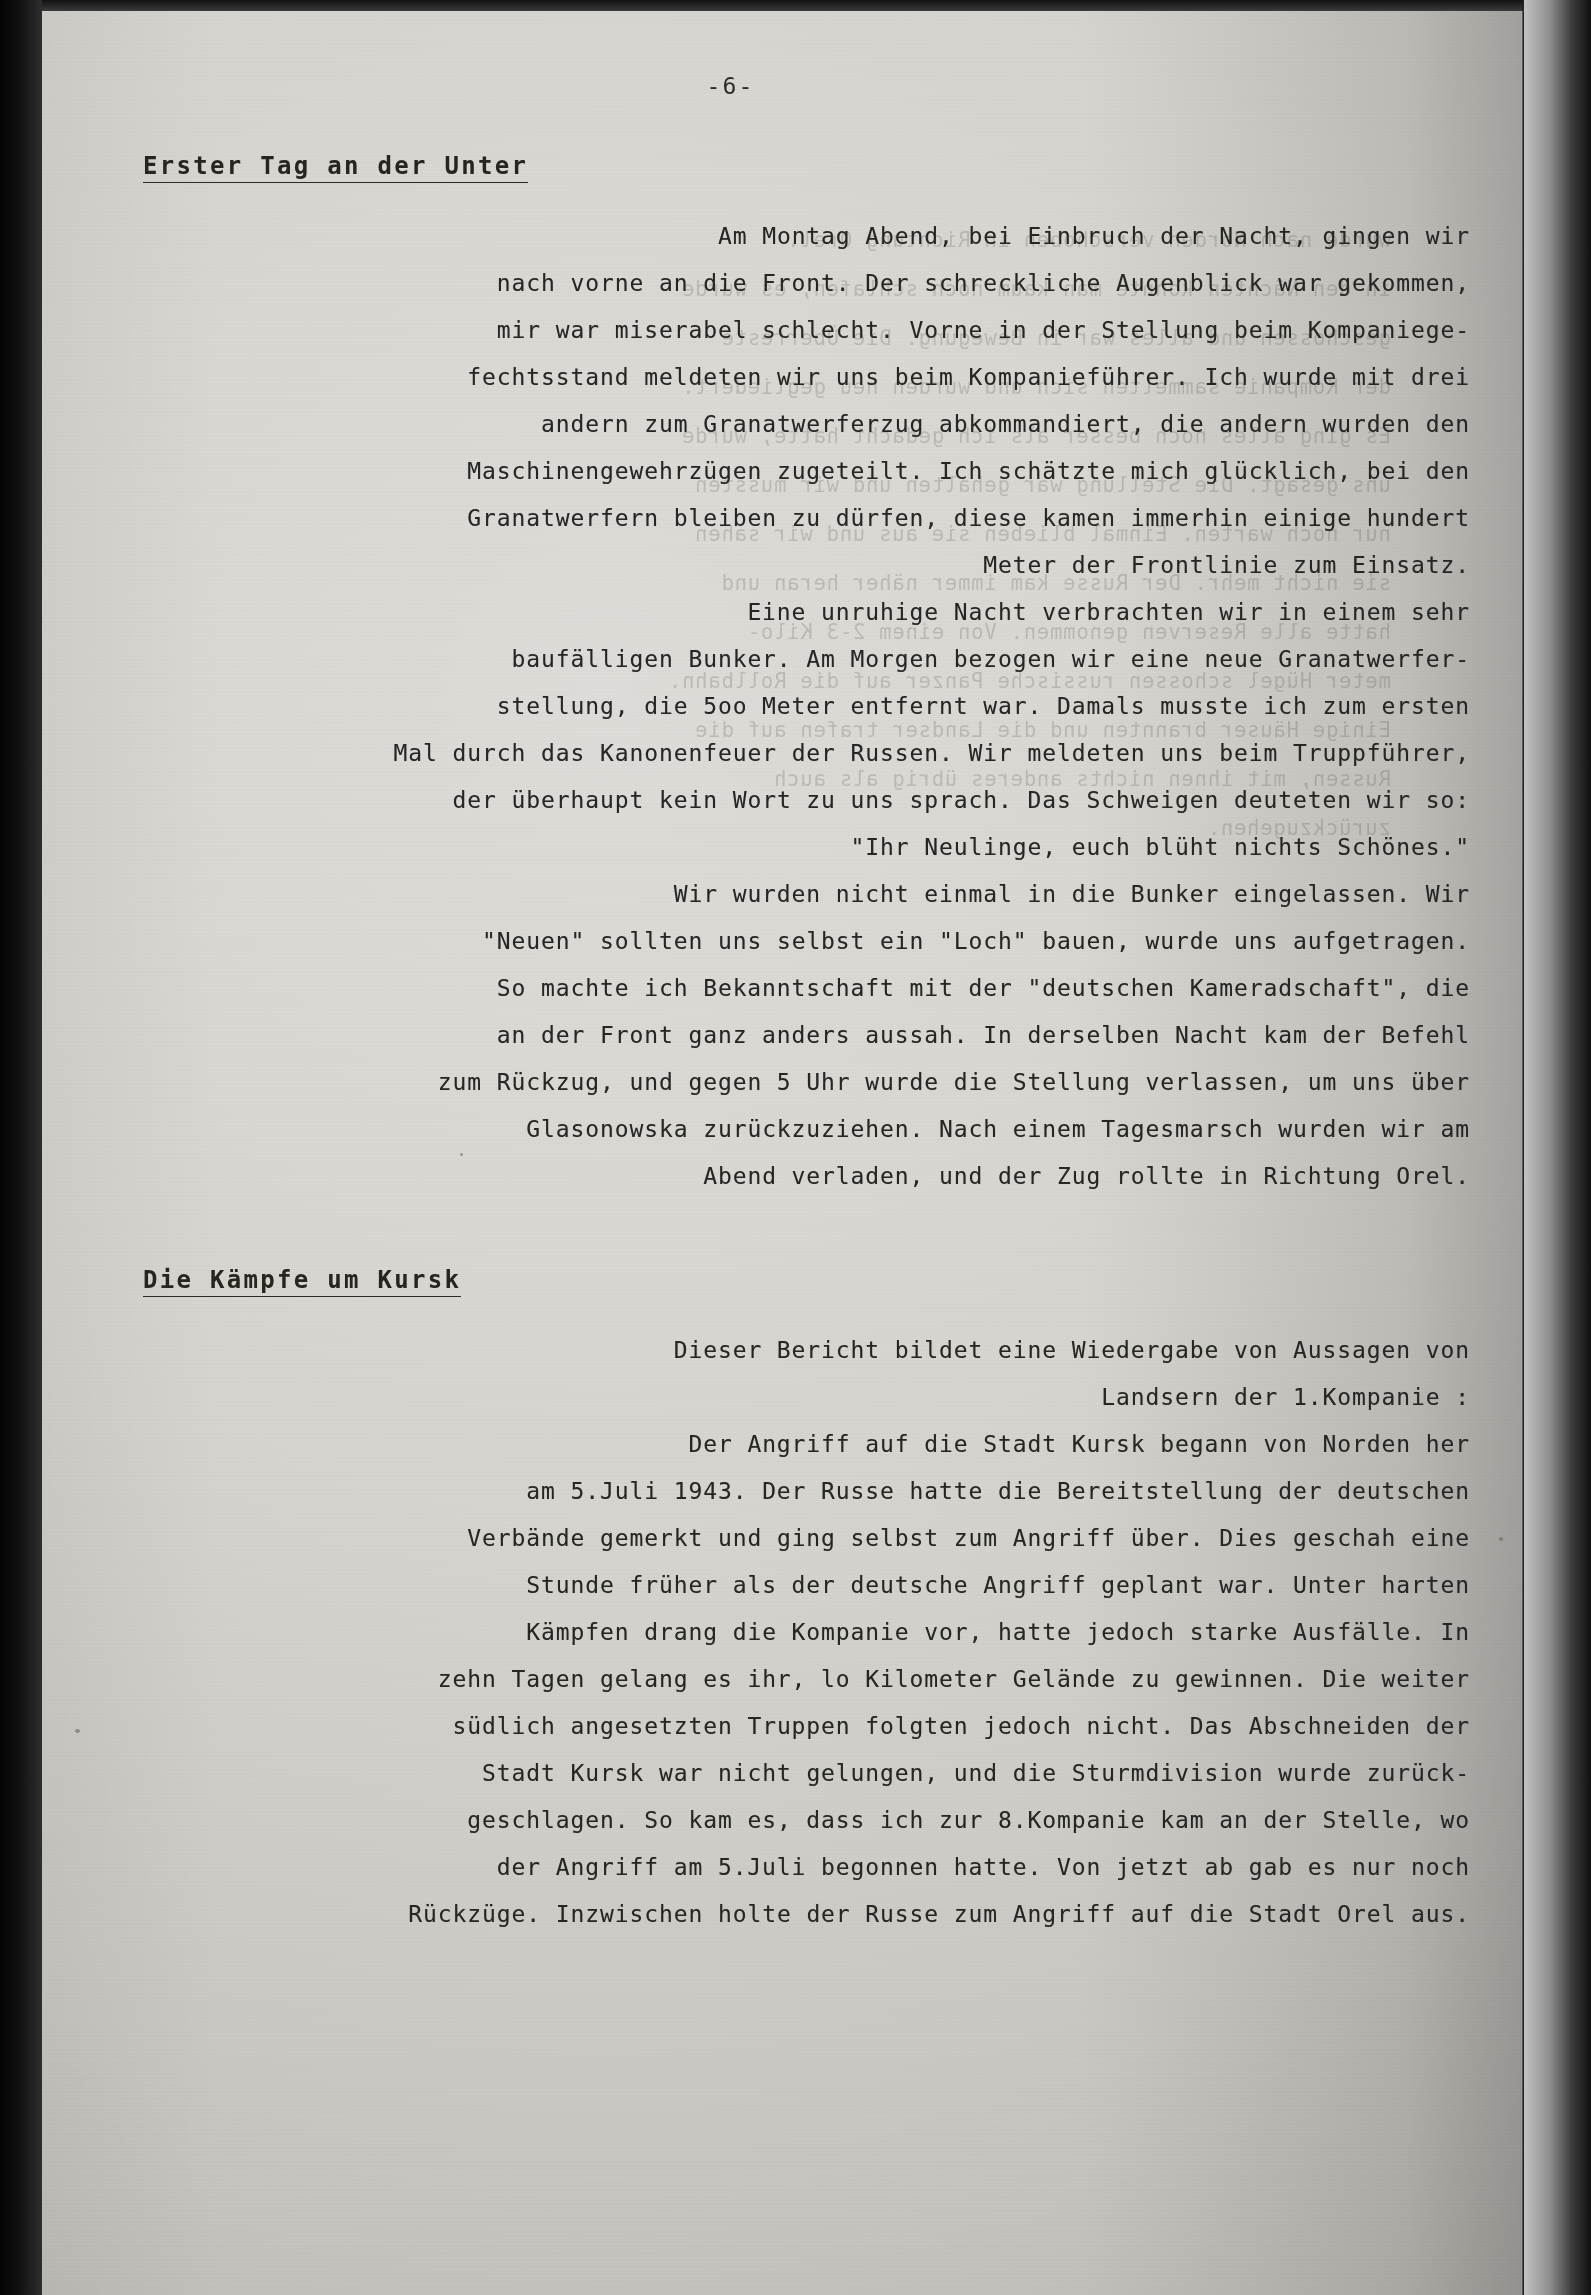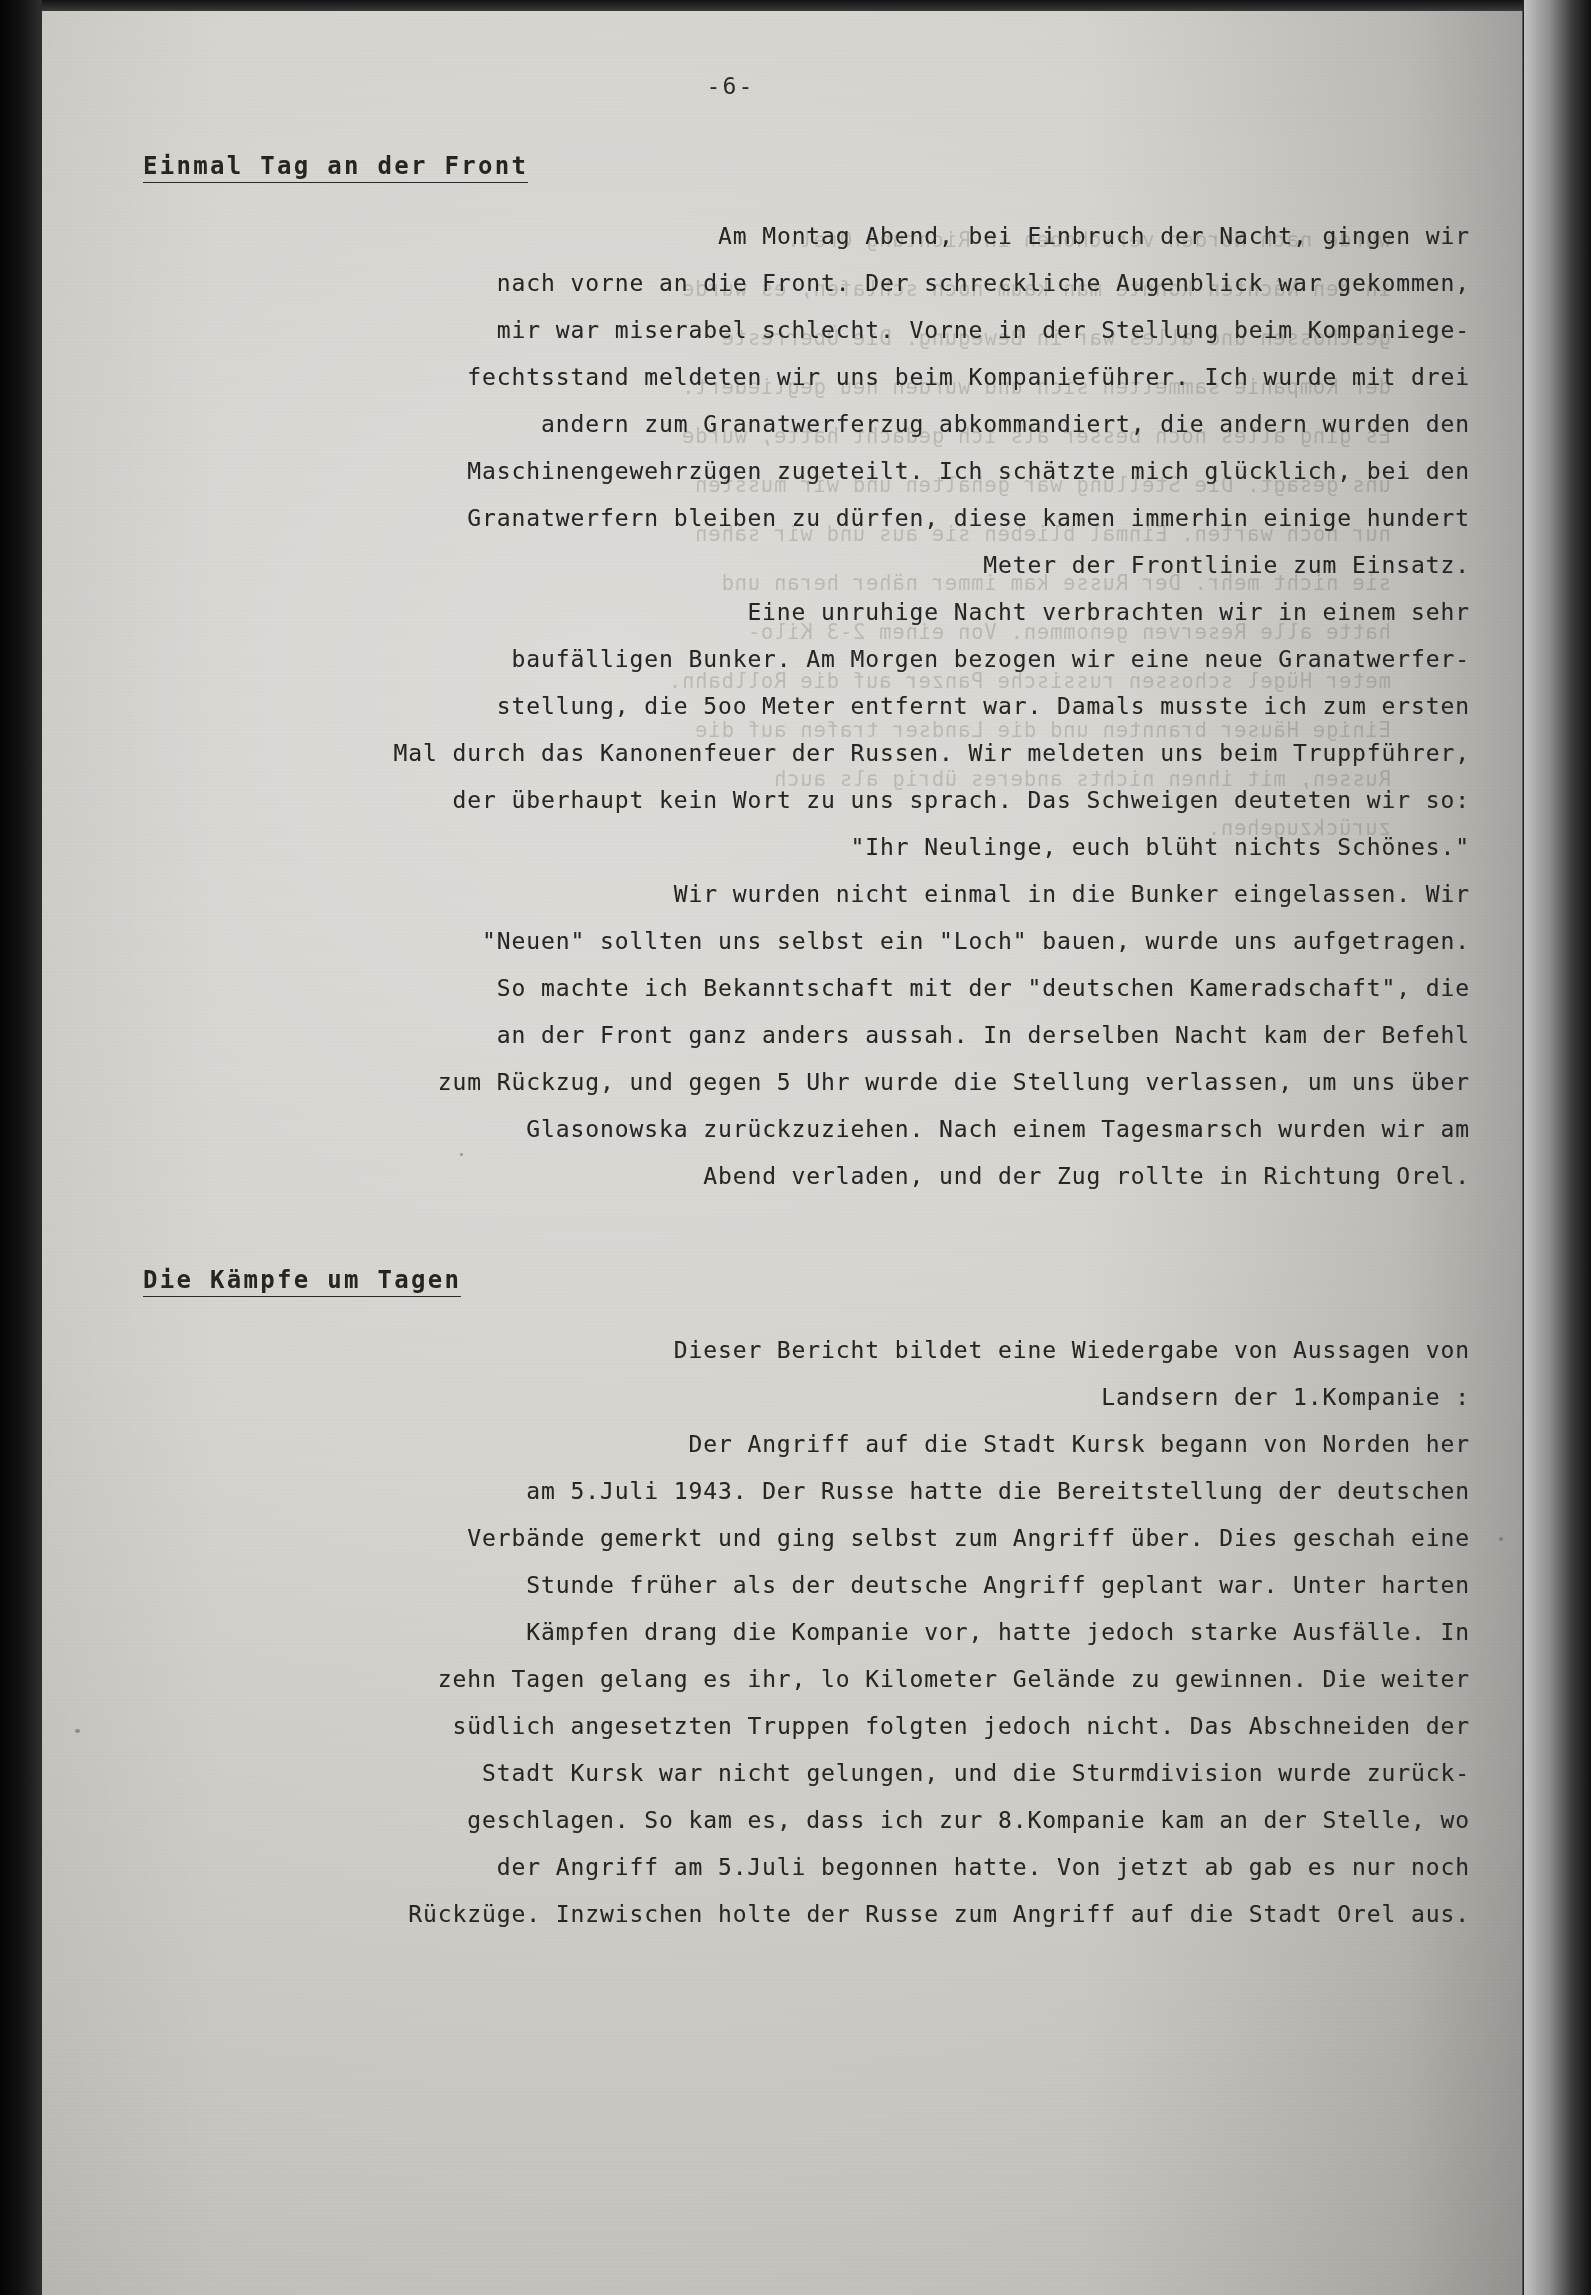--- a/index.html
+++ b/index.html
@@ -170,21 +170,21 @@
 
     <div class="speck" style="left:33px; top:1718px; width:4.8px; height:4.1px;"></div>
     <div class="speck" style="left:1457px; top:1526px; width:4.1px; height:4.1px;"></div>
     <div class="speck" style="left:418px; top:1142px; width:3.4px; height:3.4px;"></div>
 
     <div class="content">
 
       <div class="folio">-6-</div>
 
       <div class="h1-wrap">
-        <span class="heading">Einmal Tag an der Front</span>
+        <span class="heading">Erster Tag an der Unter</span>
       </div>
 
       <div class="body-block">        Am Montag Abend, bei Einbruch der Nacht, gingen wir
 nach vorne an die Front. Der schreckliche Augenblick war gekommen,
 mir war miserabel schlecht. Vorne in der Stellung beim Kompaniege-
 fechtsstand meldeten wir uns beim Kompanieführer. Ich wurde mit drei
 andern zum Granatwerferzug abkommandiert, die andern wurden den
 Maschinengewehrzügen zugeteilt. Ich schätzte mich glücklich, bei den
 Granatwerfern bleiben zu dürfen, diese kamen immerhin einige hundert
 Meter der Frontlinie zum Einsatz.</div>
@@ -196,21 +196,21 @@
 "Ihr Neulinge, euch blüht nichts Schönes."</div>
       <div class="body-block tight">        Wir wurden nicht einmal in die Bunker eingelassen. Wir
 "Neuen" sollten uns selbst ein "Loch" bauen, wurde uns aufgetragen.
 So machte ich Bekanntschaft mit der "deutschen Kameradschaft", die
 an der Front ganz anders aussah. In derselben Nacht kam der Befehl
 zum Rückzug, und gegen 5 Uhr wurde die Stellung verlassen, um uns über
 Glasonowska zurückzuziehen. Nach einem Tagesmarsch wurden wir am
 Abend verladen, und der Zug rollte in Richtung Orel.</div>
 
       <div class="h2-wrap">
-        <span class="heading">Die Kämpfe um Tagen</span>
+        <span class="heading">Die Kämpfe um Kursk</span>
       </div>
 
       <div class="body-block">        Dieser Bericht bildet eine Wiedergabe von Aussagen von
 Landsern der 1.Kompanie :</div>
       <div class="body-block tight">        Der Angriff auf die Stadt Kursk begann von Norden her
 am 5.Juli 1943. Der Russe hatte die Bereitstellung der deutschen
 Verbände gemerkt und ging selbst zum Angriff über. Dies geschah eine
 Stunde früher als der deutsche Angriff geplant war. Unter harten
 Kämpfen drang die Kompanie vor, hatte jedoch starke Ausfälle. In
 zehn Tagen gelang es ihr, lo Kilometer Gelände zu gewinnen. Die weiter

